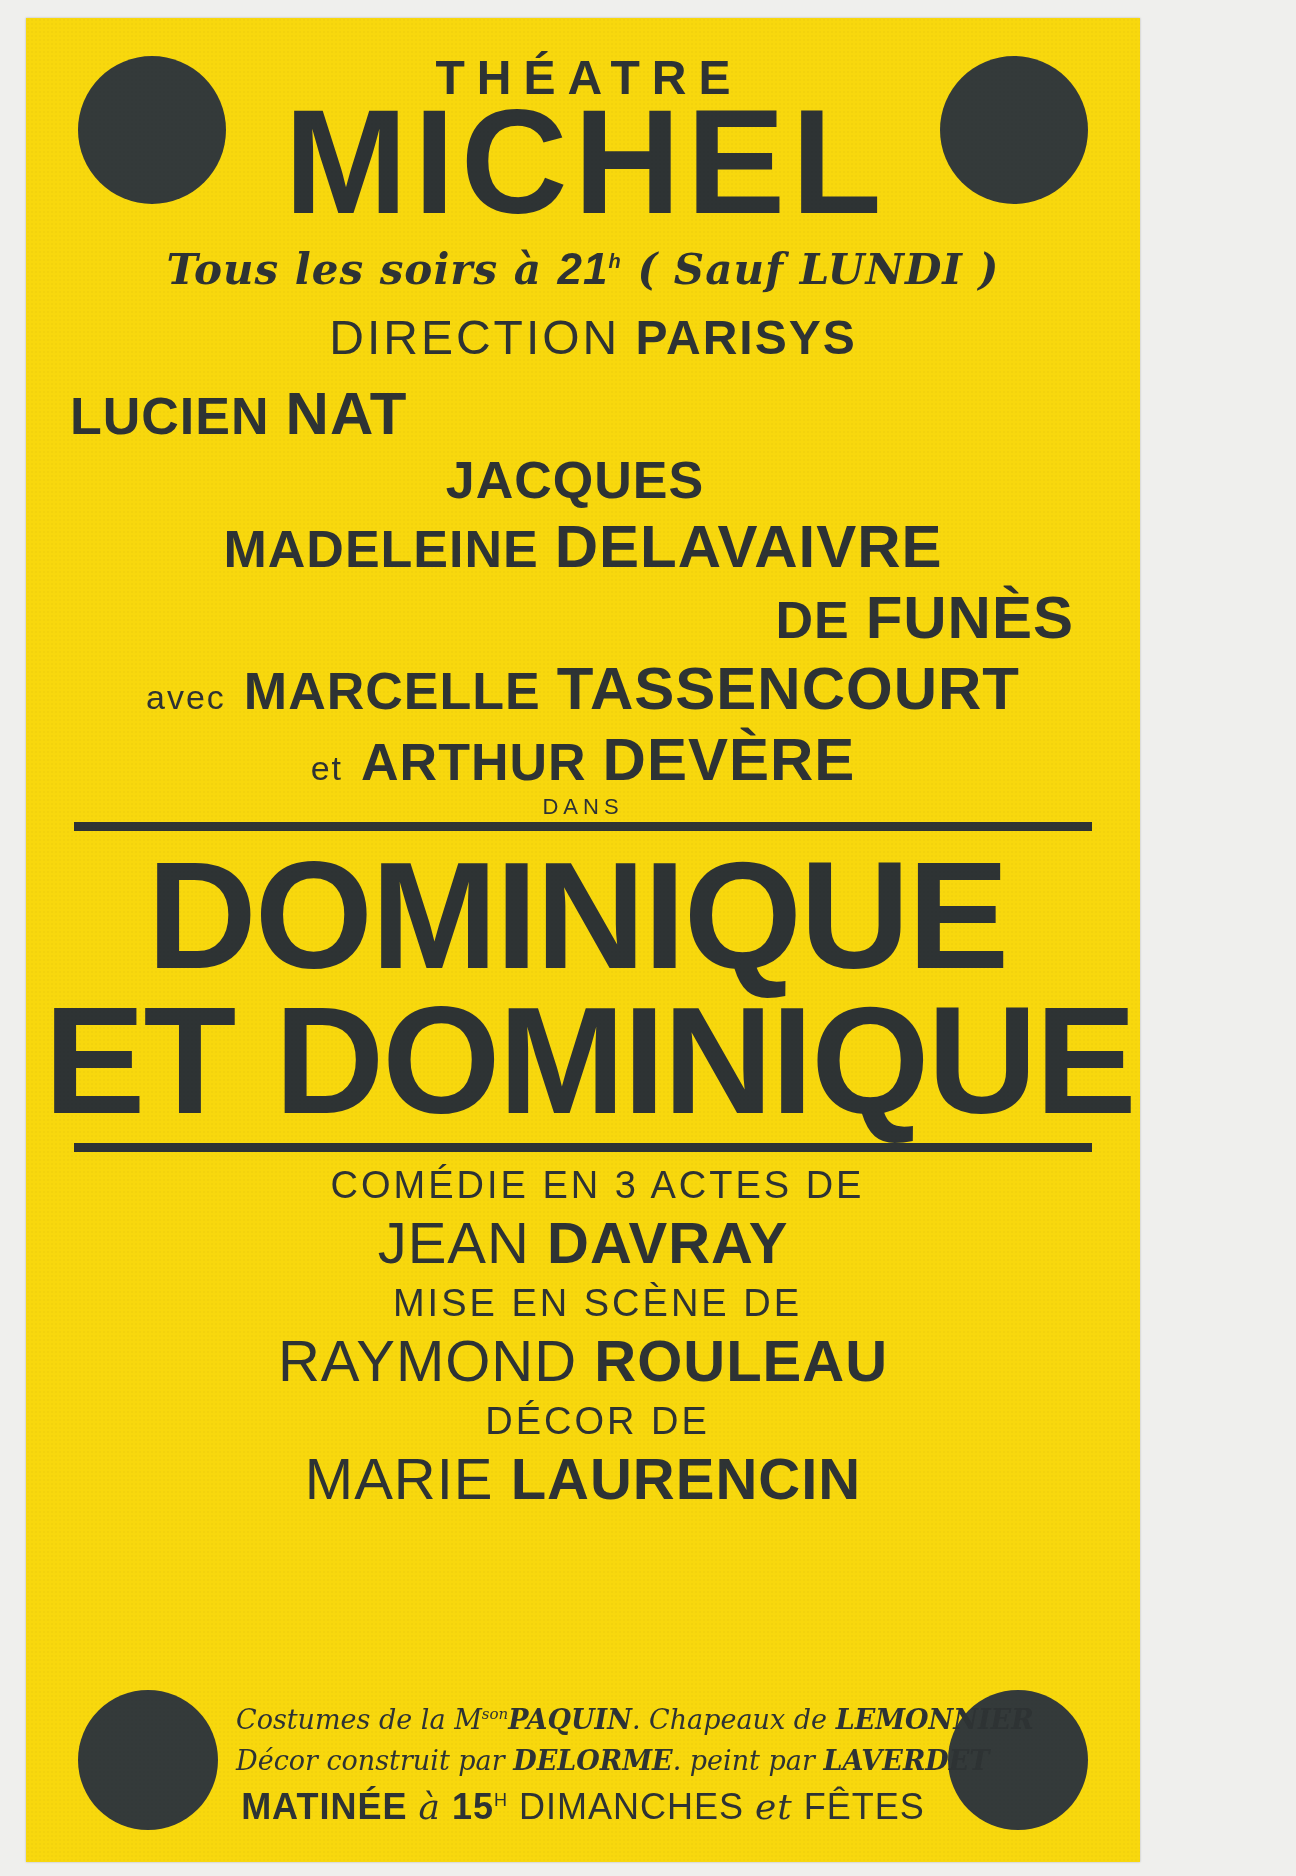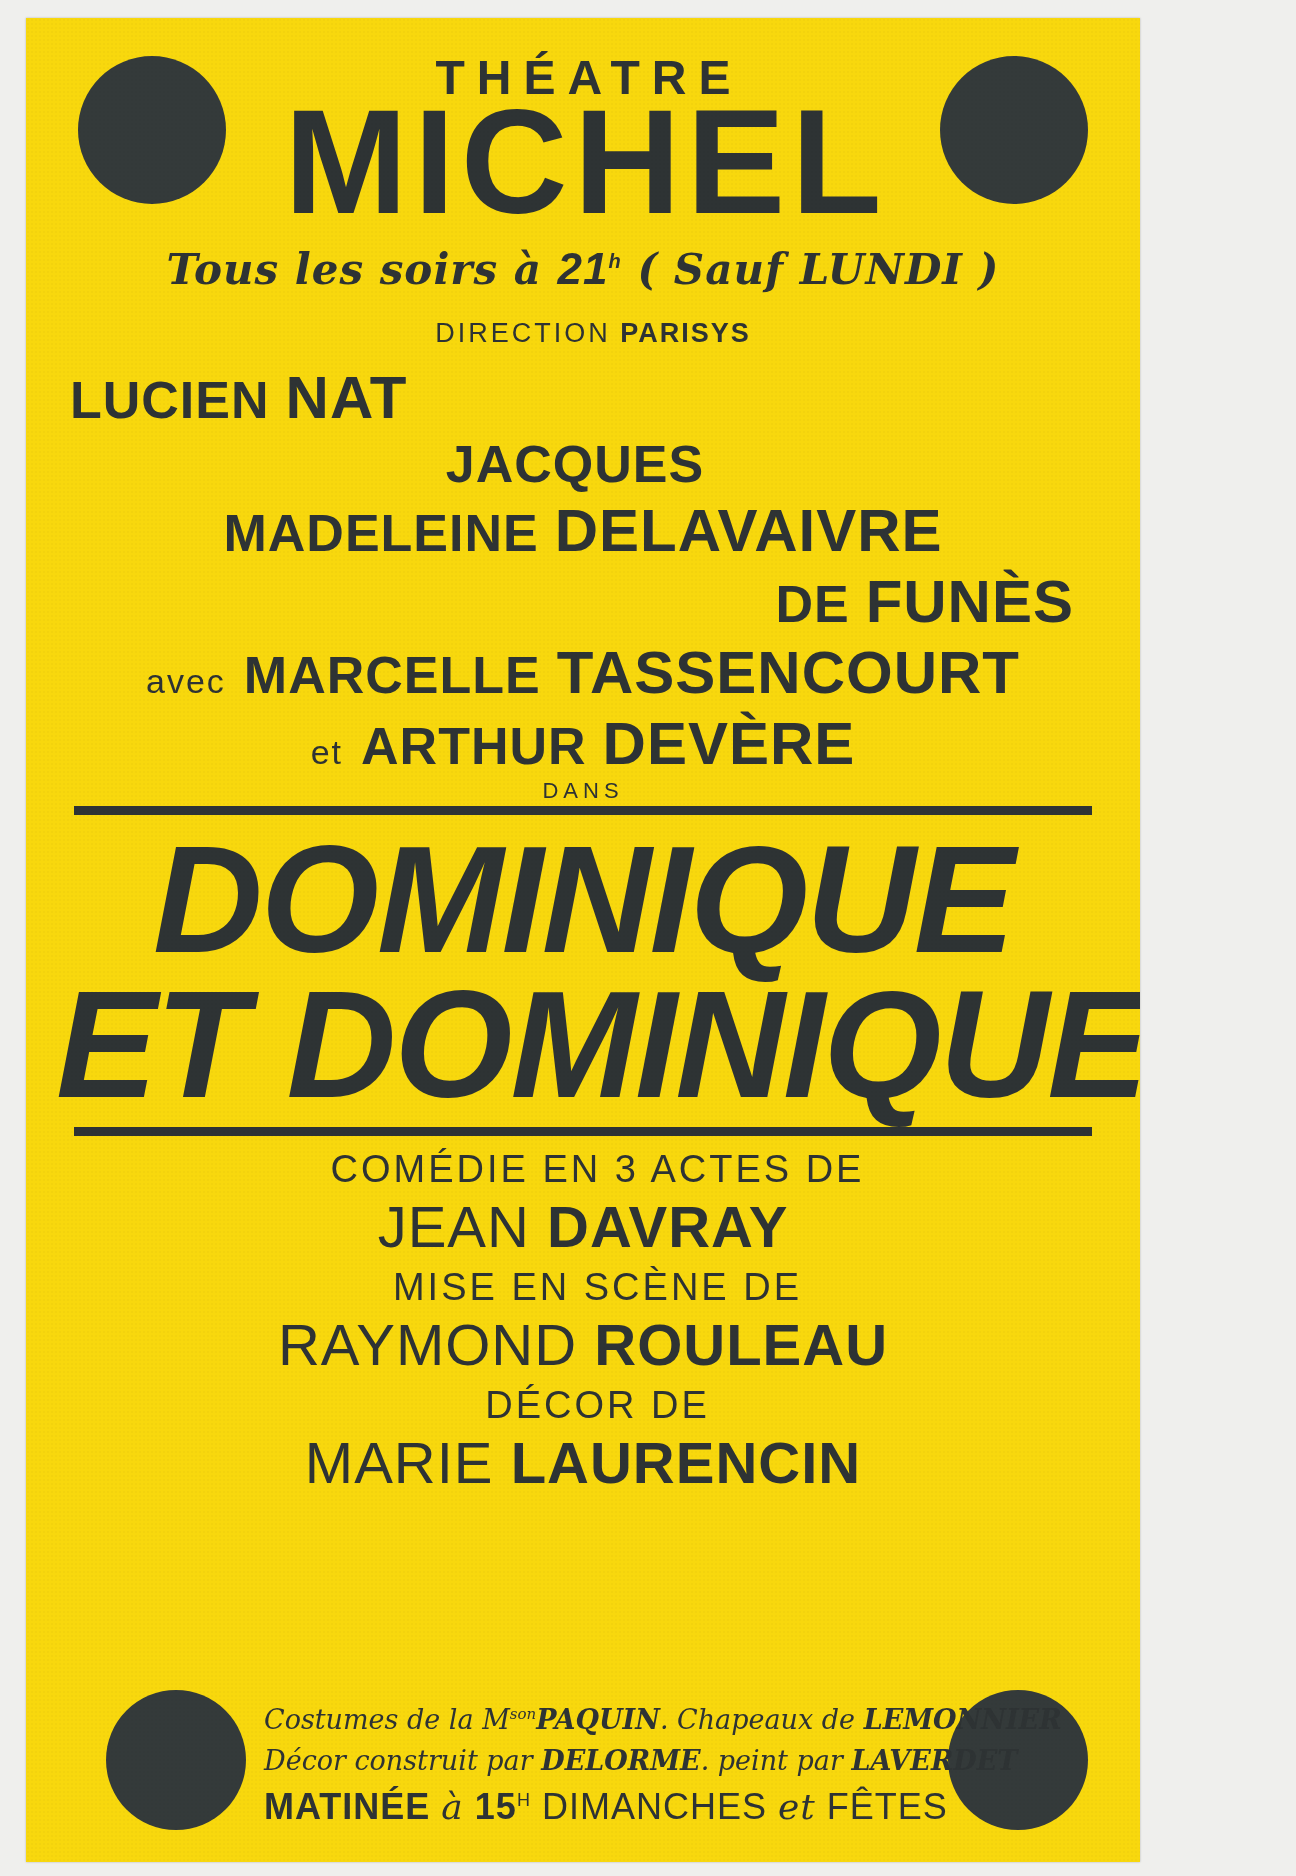--- a/index.html
+++ b/index.html
@@ -92,22 +92,22 @@
   .script-line .hour {
     font-family: "Liberation Sans", sans-serif;
     font-style: italic;
     font-weight: bold;
     font-size: 44px;
   }
   .script-line .hour sup { font-size: 20px; }
 
   .direction-line {
     text-align: center;
-    font-size: 27px;
-    margin-top: 24px;
+    font-size: 48px;
+    margin-top: 16px;
     letter-spacing: 2px;
     padding-left: 20px;
   }
   .direction-line .lbl { letter-spacing: 3px; }
   .direction-line .nm { font-weight: bold; letter-spacing: 2px; }
 
   
   .cast {
     margin-top: 14px;
     padding: 0 44px;
@@ -149,22 +149,21 @@
 
   
   .rule {
     height: 9px;
     background: #2e3334;
     margin: 0 48px;
   }
 
   
   .title-block {
-    padding: 10px 30px 8px 30px;
-    font-style: italic;
+    padding: 10px 30px 8px 18px;
   }
   .title-line {
     text-align: center;
     font-size: 150px;
     line-height: 0.98;
     font-weight: bold;
     letter-spacing: -2px;
     white-space: nowrap;
   }
   .title-line.t1 { font-size: 152px; }
@@ -189,21 +188,20 @@
   }
   .cred-name .fn { font-weight: normal; text-align: right; }
   .cred-name .ln { font-weight: bold; }
 
   
   .footer {
     position: absolute;
     left: 0; right: 0;
     bottom: 14px;
     height: 160px;
-    margin-left: 28px;
   }
   .footer-text {
     position: absolute;
     left: 210px; right: 210px;
     top: 16px;
     text-align: center;
     font-family: "DejaVu Serif", serif;
     font-style: italic;
   }
   .foot-line {

